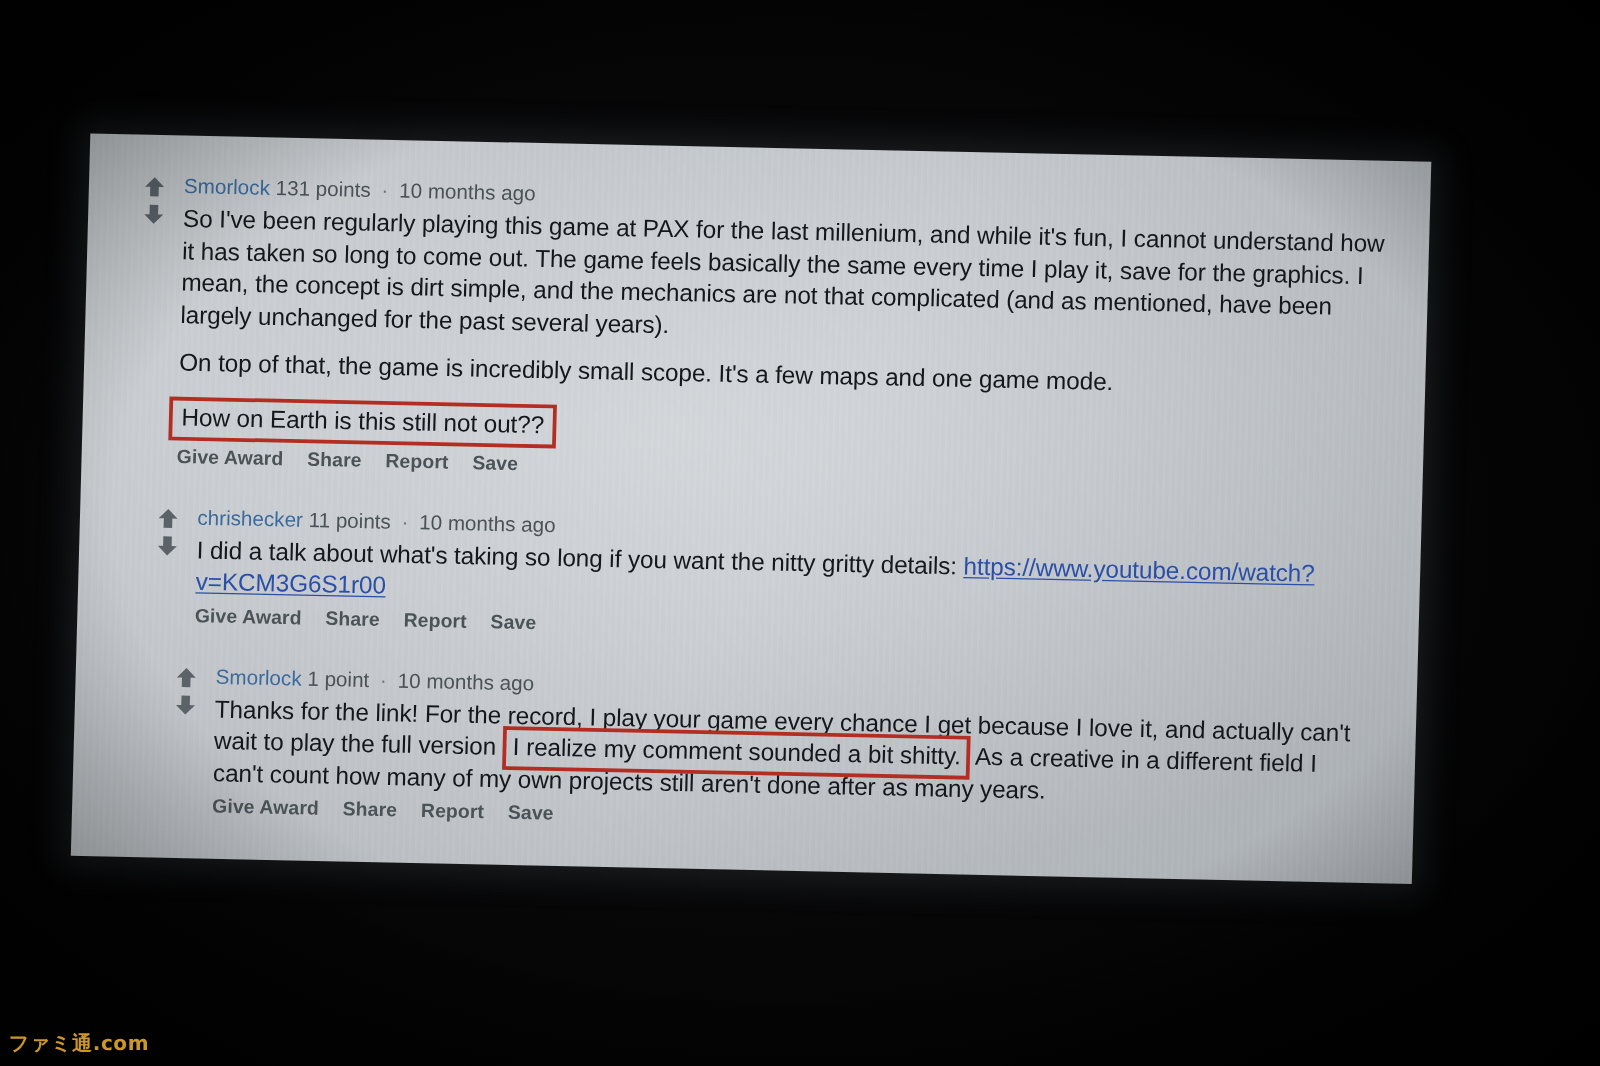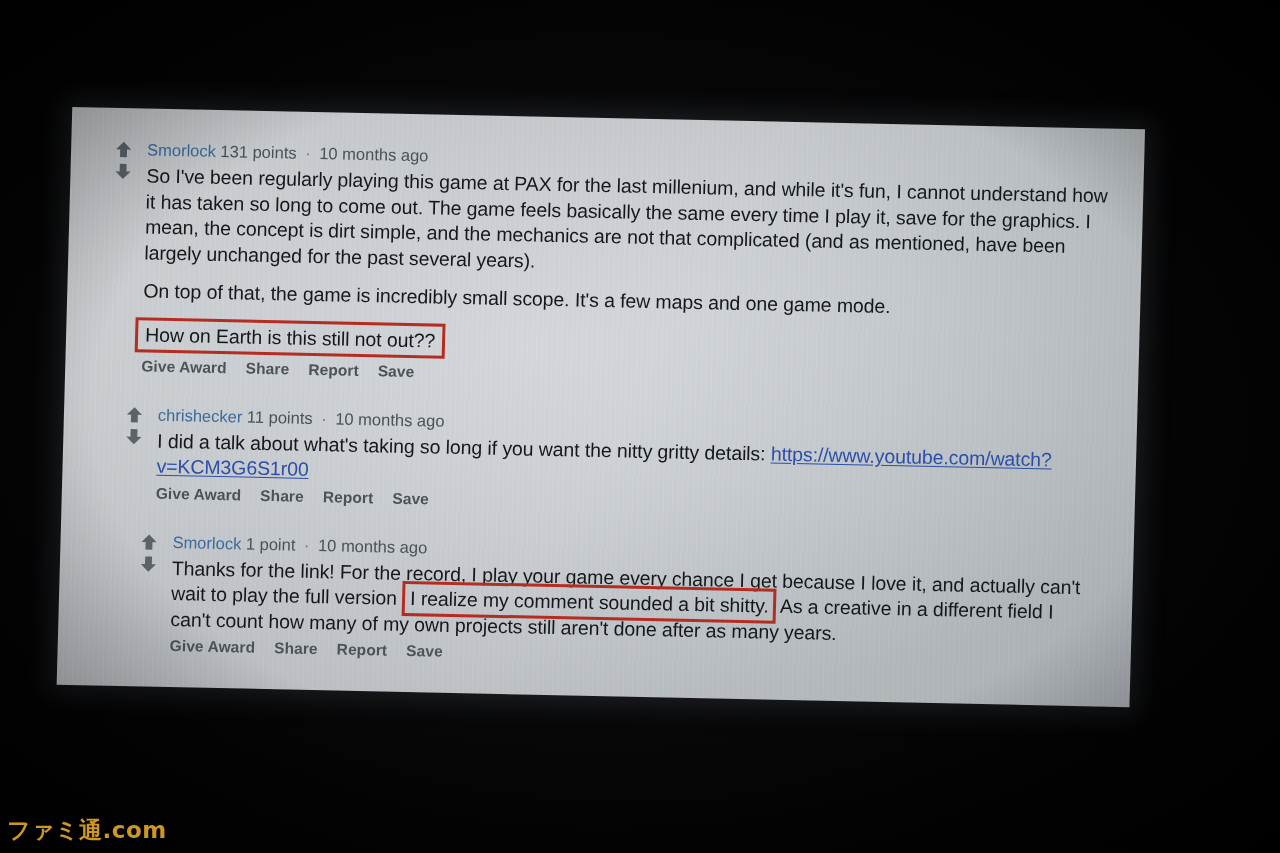--- a/index.html
+++ b/index.html
@@ -157,21 +157,21 @@
   }
   .actions span { white-space: nowrap; }
   .spacer-md { height: 20px; }
 
   
   #watermark {
     position: absolute;
     left: 7px;
     bottom: 7px;
     z-index: 30;
-    font-size: 23px;
+    font-size: 16px;
     font-weight: bold;
     letter-spacing: 0.5px;
     color: #d8a02a;
     text-shadow: 0 0 3px rgba(0,0,0,0.8);
     font-family: "DejaVu Sans", sans-serif;
     opacity: 0.95;
   }
 
   
   #vignette {

